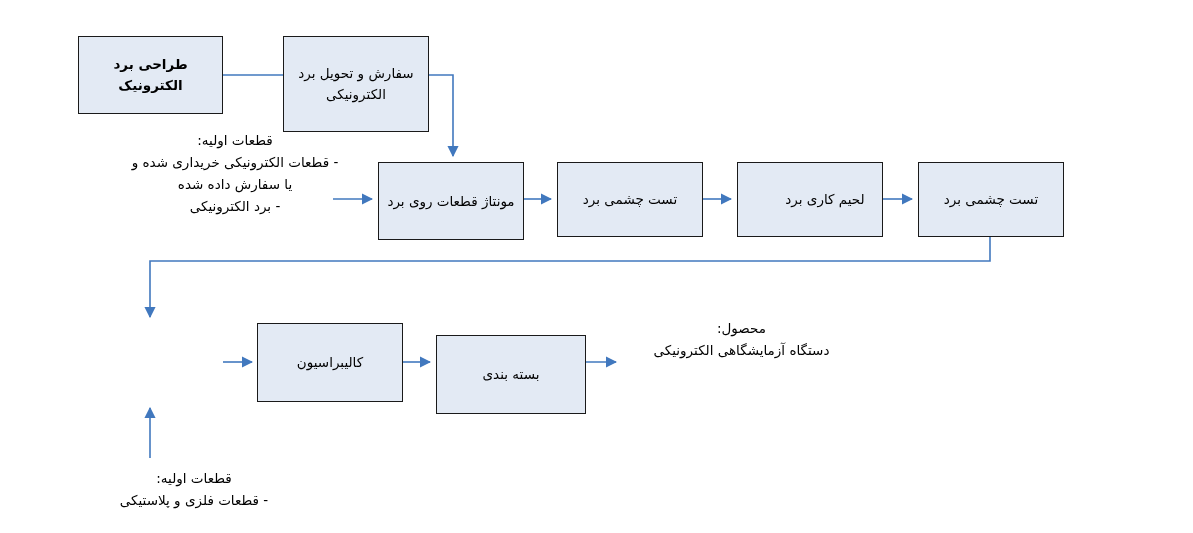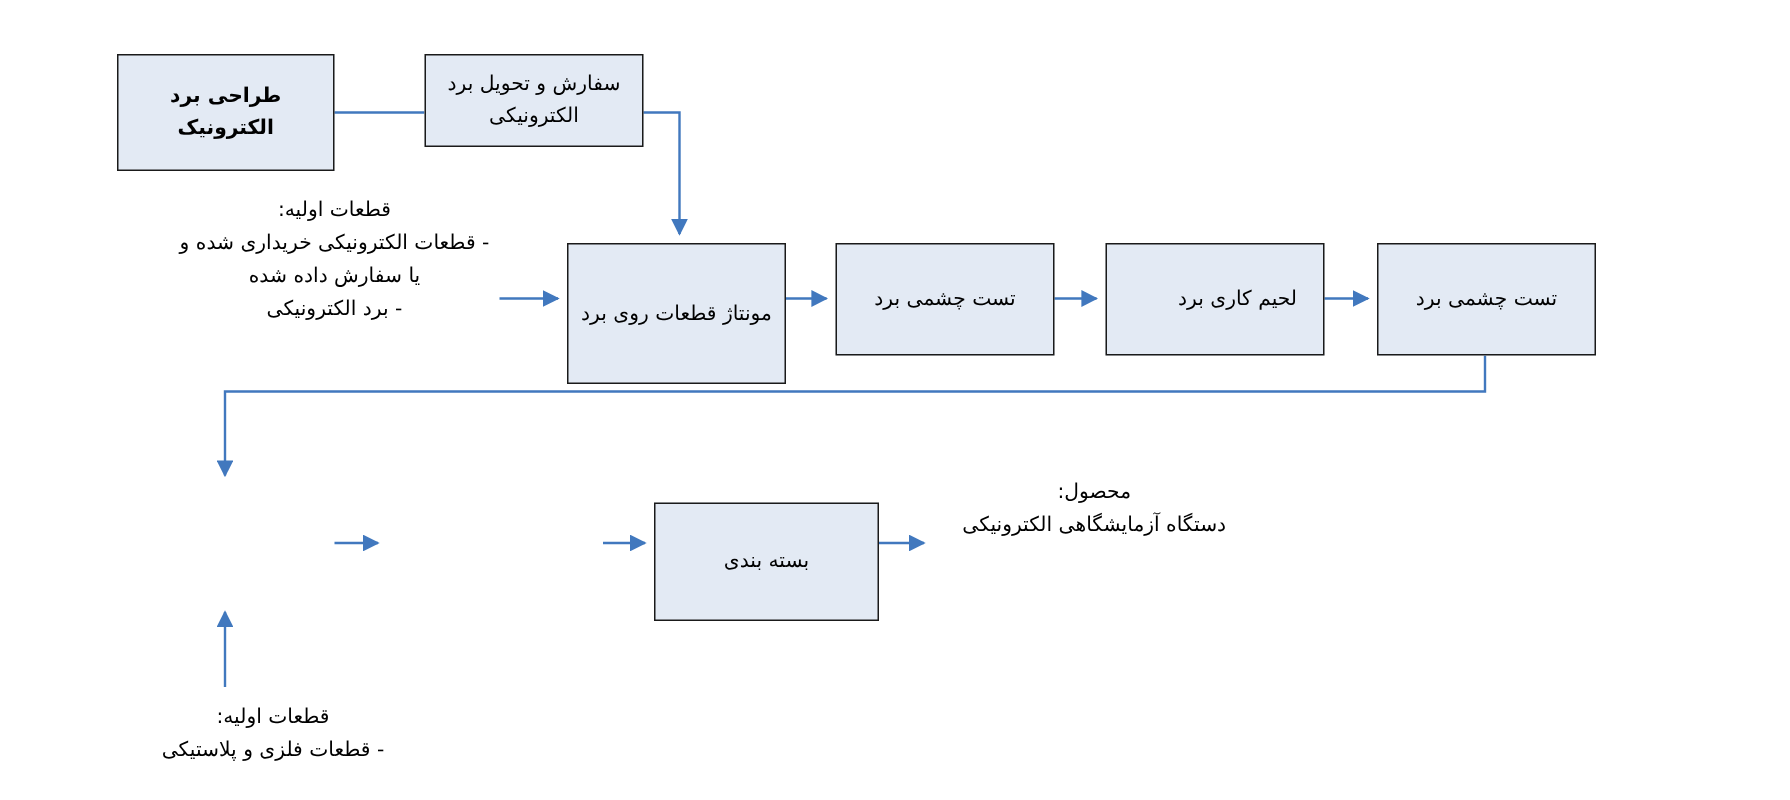--- a/index.html
+++ b/index.html
@@ -50,20 +50,21 @@
     width: 100%;
   }
   .note {
     position: absolute;
     direction: rtl;
     text-align: center;
     font-size: 13.5px;
     line-height: 1.62;
     color: #000000;
     white-space: pre-line;
+    margin-left: 12px;
   }
 </style>
 </head>
 <body>
 
 <div id="canvas">
 
   <svg id="edges" viewBox="0 0 1193 533" xmlns="http://www.w3.org/2000/svg">
     <defs>
       <marker id="arrow" viewBox="0 0 10 10" refX="9" refY="5" markerWidth="7" markerHeight="7" orient="auto-start-reverse">
@@ -113,41 +114,44 @@
 
     <g>
       <path d="M 581 362 L 616 362" stroke="#4178be" stroke-width="1.6" fill="none" marker-end="url(#arrow)"></path>
     </g>
   </svg>
 
   <div class="node" style="left:78px; top:36px; width:145px; height:78px;font-weight:bold;">
     <span>طراحی برد الکترونیک</span>
   </div>
 
-  <div class="node" style="left:283px; top:36px; width:146px; height:62px;justify-content:flex-end;">
+  <div class="node" style="left:283px; top:36px; width:146px; height:96px;justify-content:flex-end;">
     <span>سفارش و تحویل برد الکترونیکی</span>
   </div>
 
-  <div class="node" style="left:378px; top:162px; width:146px; height:94px;">
+  <div class="node" style="left:378px; top:162px; width:146px; height:78px;">
     <span>مونتاژ قطعات روی برد</span>
   </div>
 
   <div class="node" style="left:557px; top:162px; width:146px; height:75px;">
     <span>تست چشمی برد</span>
   </div>
 
   <div class="node" style="left:737px; top:162px; width:146px; height:75px;padding-left:36px;">
     <span>لحیم کاری برد</span>
   </div>
 
   <div class="node" style="left:918px; top:162px; width:146px; height:75px;">
     <span>تست چشمی برد</span>
   </div>
 
 
+  <div class="node" style="left:257px; top:323px; width:146px; height:79px;">
+    <span>کالیبراسیون</span>
+  </div>
 
   <div class="node" style="left:436px; top:335px; width:150px; height:79px;">
     <span>بسته بندی</span>
   </div>
 
   <div class="note" style="left:114px; top:130px; width:218px;">قطعات اولیه:
 - قطعات الکترونیکی خریداری شده و یا سفارش داده شده
 - برد الکترونیکی</div>
 
   <div class="note" style="left:612px; top:318px; width:235px;">محصول:

